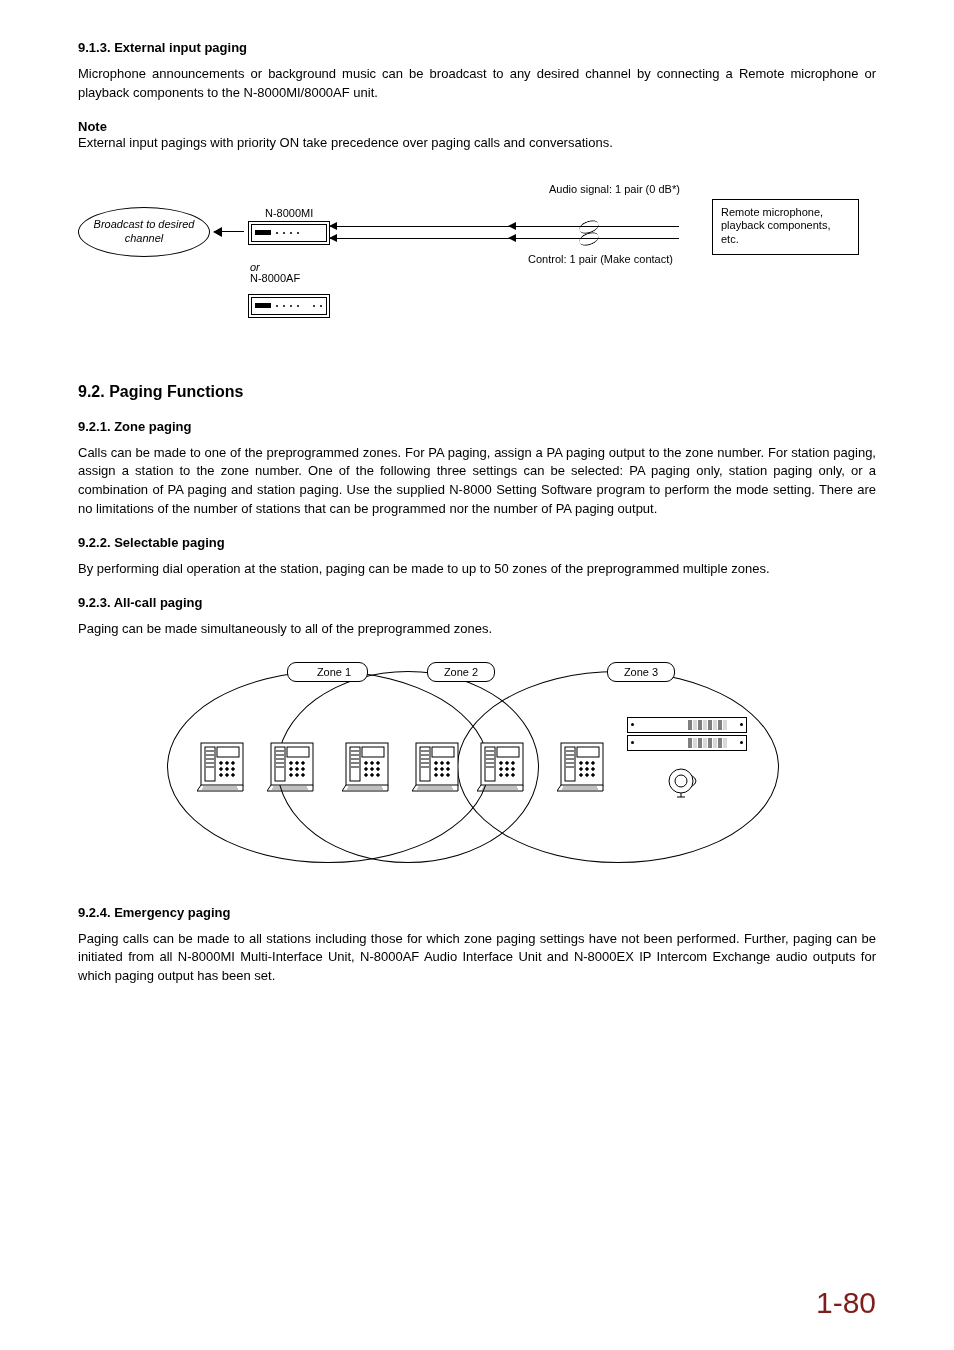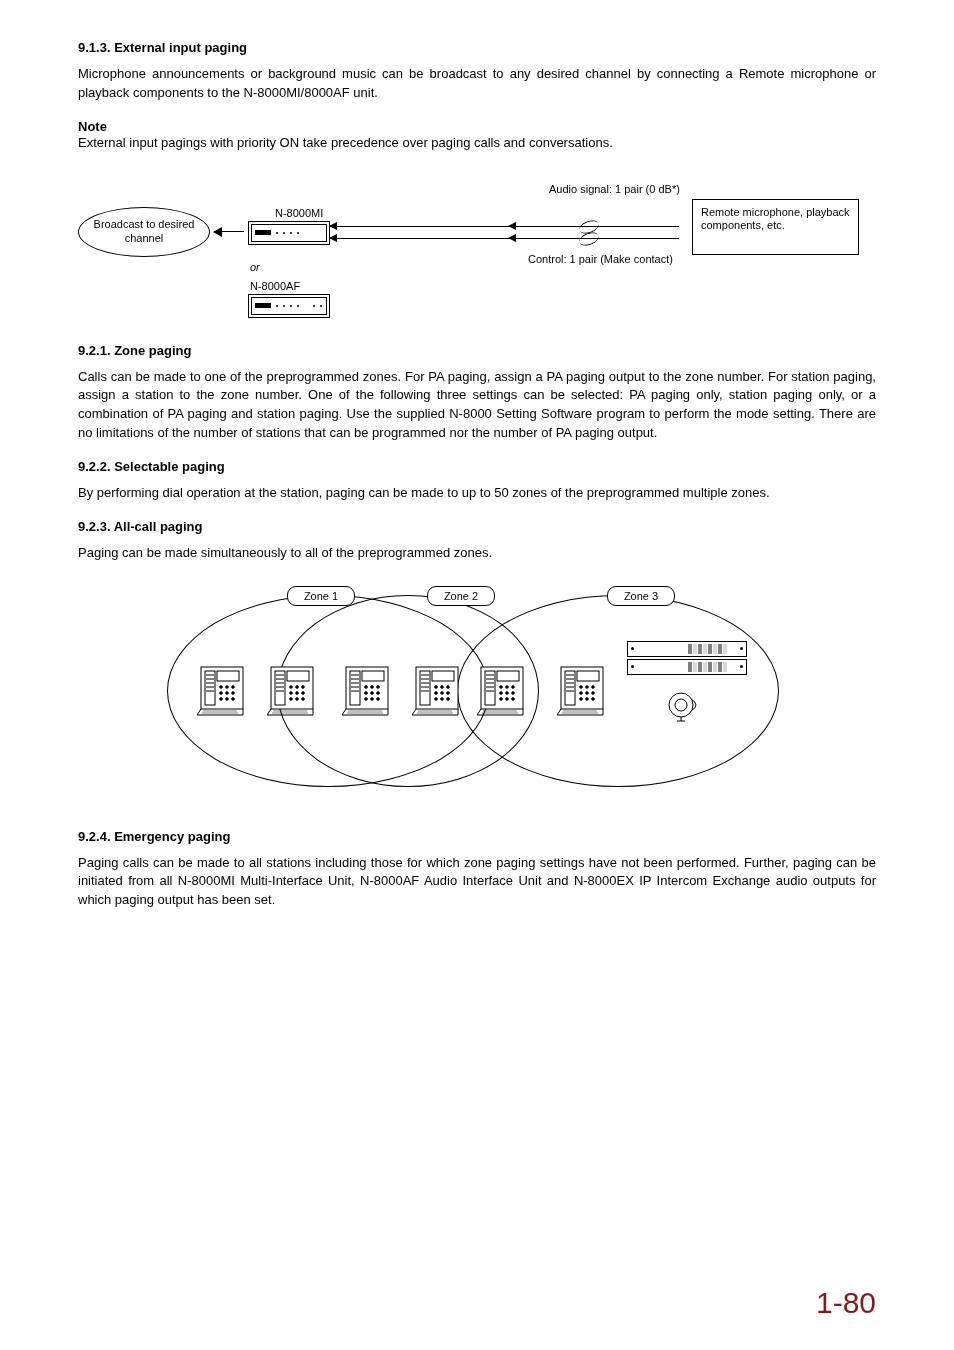--- a/index.html
+++ b/index.html
@@ -73,38 +73,39 @@
   .d1-ellipse {
     position: absolute;
     left: 0; top: 24px;
     width: 130px; height: 48px;
     border: 1px solid #000;
     border-radius: 50%;
     display: flex;
     align-items: center; justify-content: center;
     text-align: center;
     line-height: 1.2;
+    font-style: italic;
   }
   .d1-arrow1 {
     position: absolute;
     left: 136px; top: 48px;
     width: 30px; height: 0;
     border-top: 1px solid #000;
   }
   .d1-arrow1::before {
     content: "";
     position: absolute;
     left: -1px; top: -5px;
     border-top: 5px solid transparent;
     border-bottom: 5px solid transparent;
     border-right: 9px solid #000;
   }
   .d1-label-mi {
     position: absolute;
-    left: 197px; top: 24px;
+    left: 187px; top: 24px;
   }
   .d1-box-mi, .d1-box-af {
     position: absolute;
     width: 80px; height: 22px;
     border: 1px solid #000;
   }
   .d1-box-mi { left: 170px; top: 38px; }
   .d1-box-inner {
     position: absolute; inset: 2px;
     border: 1px solid #000;
@@ -114,21 +115,21 @@
   .d1-brand {
     width: 16px; height: 5px; background: #000;
   }
   .d1-dot { width: 2px; height: 2px; background: #000; border-radius: 50%; }
   .d1-or {
     position: absolute;
     left: 172px; top: 78px; font-style: italic;
   }
   .d1-label-af {
     position: absolute;
-    left: 172px; top: 97px;
+    left: 172px; top: 89px;
   }
   .d1-box-af { left: 170px; top: 111px; }
 
   .d1-midline {
     position: absolute;
     border-top: 1px solid #000;
   }
   .d1-line-upper { left: 251px; top: 43px; width: 180px; }
   .d1-line-lower { left: 251px; top: 55px; width: 180px; }
   .d1-arrowhead-l {
@@ -166,22 +167,22 @@
   }
   .d1-arrow-left-inline {
     position: absolute; left: -1px; top: -4px;
     border-top: 4px solid transparent;
     border-bottom: 4px solid transparent;
     border-right: 8px solid #000;
   }
 
   .d1-rbox {
     position: absolute;
-    left: 614px; top: 16px;
-    width: 167px; height: 56px;
+    left: 634px; top: 16px;
+    width: 147px; height: 56px;
     border: 1px solid #000;
     padding: 6px 8px;
     box-sizing: border-box;
     line-height: 1.25;
   }
 
   
   .diagram2 {
     position: relative;
     width: 620px;
@@ -201,21 +202,21 @@
   .d2-zone-label {
     position: absolute;
     width: 66px; height: 18px;
     border: 1px solid #000;
     border-radius: 9px;
     background: #fff;
     text-align: center;
     line-height: 18px;
     top: 7px;
   }
-  .d2-z1 { left: 120px; }
+  .d2-z1 { left: 120px; padding-left: 13px; }
   .d2-z2 { left: 260px; }
   .d2-z3 { left: 440px; }
 
   .d2-phone {
     position: absolute;
     top: 80px;
     width: 50px; height: 58px;
   }
   .d2-phone svg { width: 100%; height: 100%; }
   .p1 { left: 30px; }
@@ -317,20 +318,21 @@
       <div class="d1-splice"></div>
     </div>
 
     <div class="d1-ctrl-label">Control: 1 pair (Make contact)</div>
 
     <div class="d1-rbox">
       <span>Remote microphone, playback components, etc.</span>
     </div>
   </div>
 
+  <div class="h2">9.2. Paging Functions</div>
 
   <div class="h3">9.2.1. Zone paging</div>
   <div class="body-text">Calls can be made to one of the preprogrammed zones. For PA paging, assign a PA paging output to the zone number. For station paging, assign a station to the zone number. One of the following three settings can be selected: PA paging only, station paging only, or a combination of PA paging and station paging. Use the supplied N-8000 Setting Software program to perform the mode setting. There are no limitations of the number of stations that can be programmed nor the number of PA paging output.</div>
 
   <div class="h3">9.2.2. Selectable paging</div>
   <div class="body-text">By performing dial operation at the station, paging can be made to up to 50 zones of the preprogrammed multiple zones.</div>
 
   <div class="h3">9.2.3. All-call paging</div>
   <div class="body-text">Paging can be made simultaneously to all of the preprogrammed zones.</div>
 

